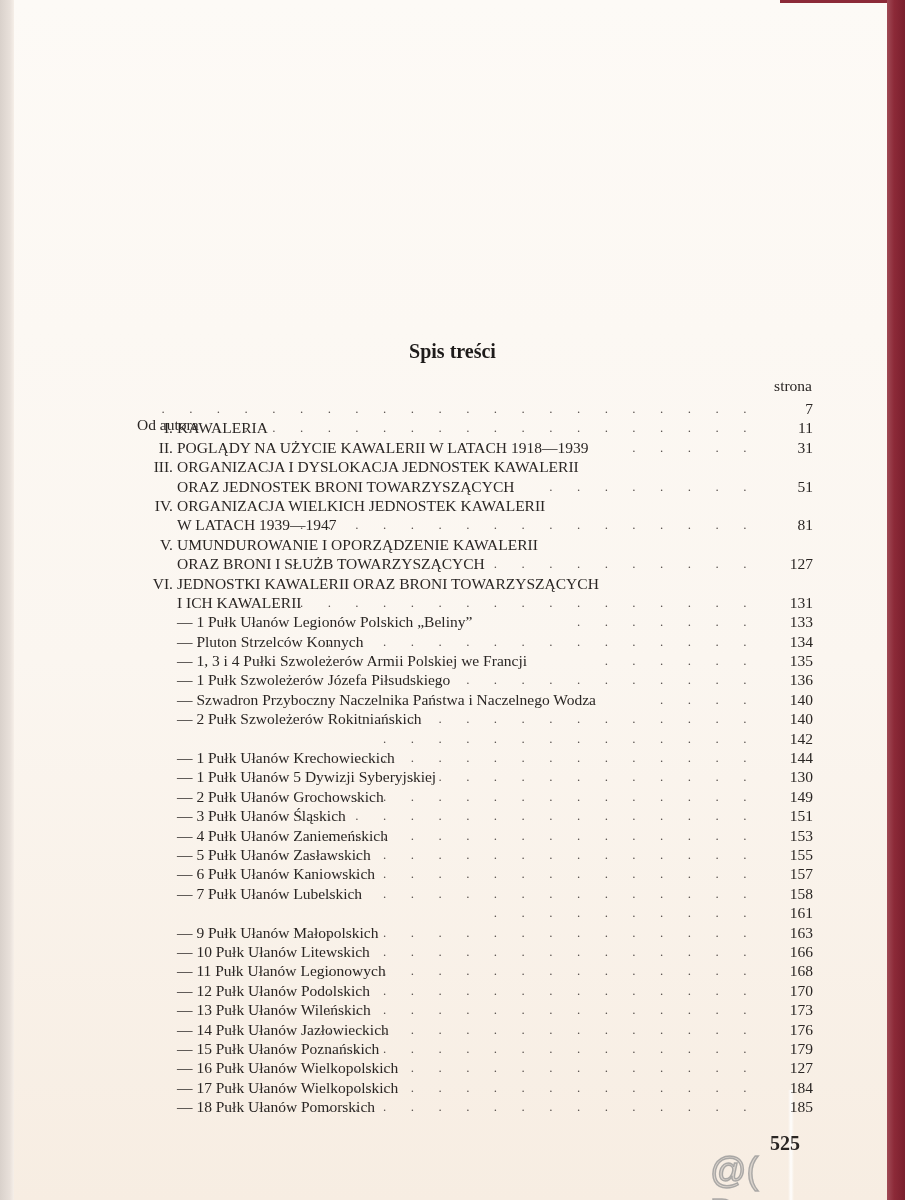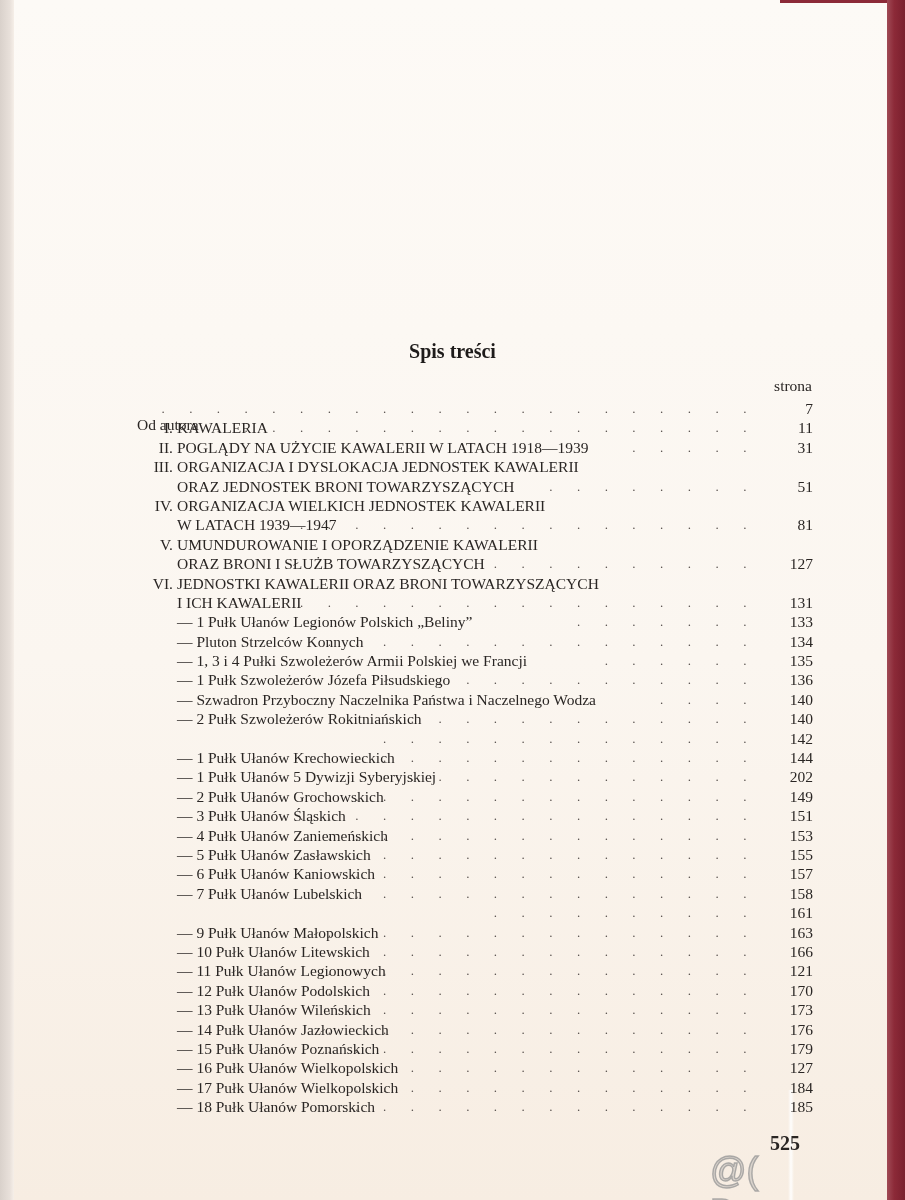--- a/index.html
+++ b/index.html
@@ -184,21 +184,21 @@
         <span class="page">142</span>
       </div>
       <div class="row sub">
         <span class="text">— 1 Pułk Ułanów Krechowieckich</span>
         <span class="leader">. . . . . . . . . . . . . . .</span>
         <span class="page">144</span>
       </div>
       <div class="row sub">
         <span class="text">— 1 Pułk Ułanów 5 Dywizji Syberyjskiej</span>
         <span class="leader">. . . . . . . . . . . . .</span>
-        <span class="page">202</span>
+        <span class="page">130</span>
       </div>
       <div class="row sub">
         <span class="text">— 2 Pułk Ułanów Grochowskich</span>
         <span class="leader">. . . . . . . . . . . . . . . .</span>
         <span class="page">149</span>
       </div>
       <div class="row sub">
         <span class="text">— 3 Pułk Ułanów Śląskich</span>
         <span class="leader">. . . . . . . . . . . . . . . . .</span>
         <span class="page">151</span>
@@ -233,21 +233,21 @@
         <span class="page">163</span>
       </div>
       <div class="row sub">
         <span class="text">— 10 Pułk Ułanów Litewskich</span>
         <span class="leader">. . . . . . . . . . . . . . . .</span>
         <span class="page">166</span>
       </div>
       <div class="row sub">
         <span class="text">— 11 Pułk Ułanów Legionowych</span>
         <span class="leader">. . . . . . . . . . . . . . . .</span>
-        <span class="page">121</span>
+        <span class="page">168</span>
       </div>
       <div class="row sub">
         <span class="text">— 12 Pułk Ułanów Podolskich</span>
         <span class="leader">. . . . . . . . . . . . . . . .</span>
         <span class="page">170</span>
       </div>
       <div class="row sub">
         <span class="text">— 13 Pułk Ułanów Wileńskich</span>
         <span class="leader">. . . . . . . . . . . . . . . .</span>
         <span class="page">173</span>

